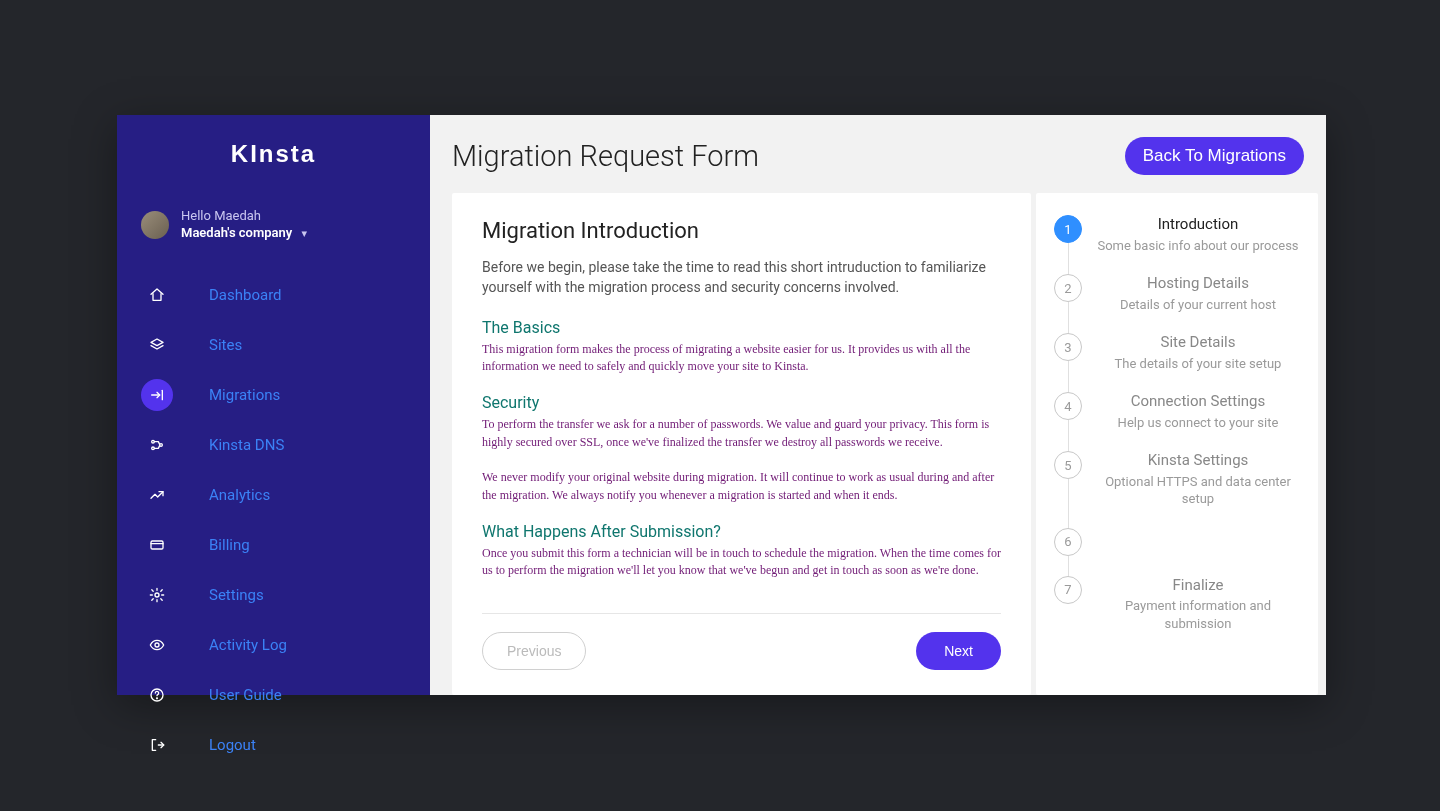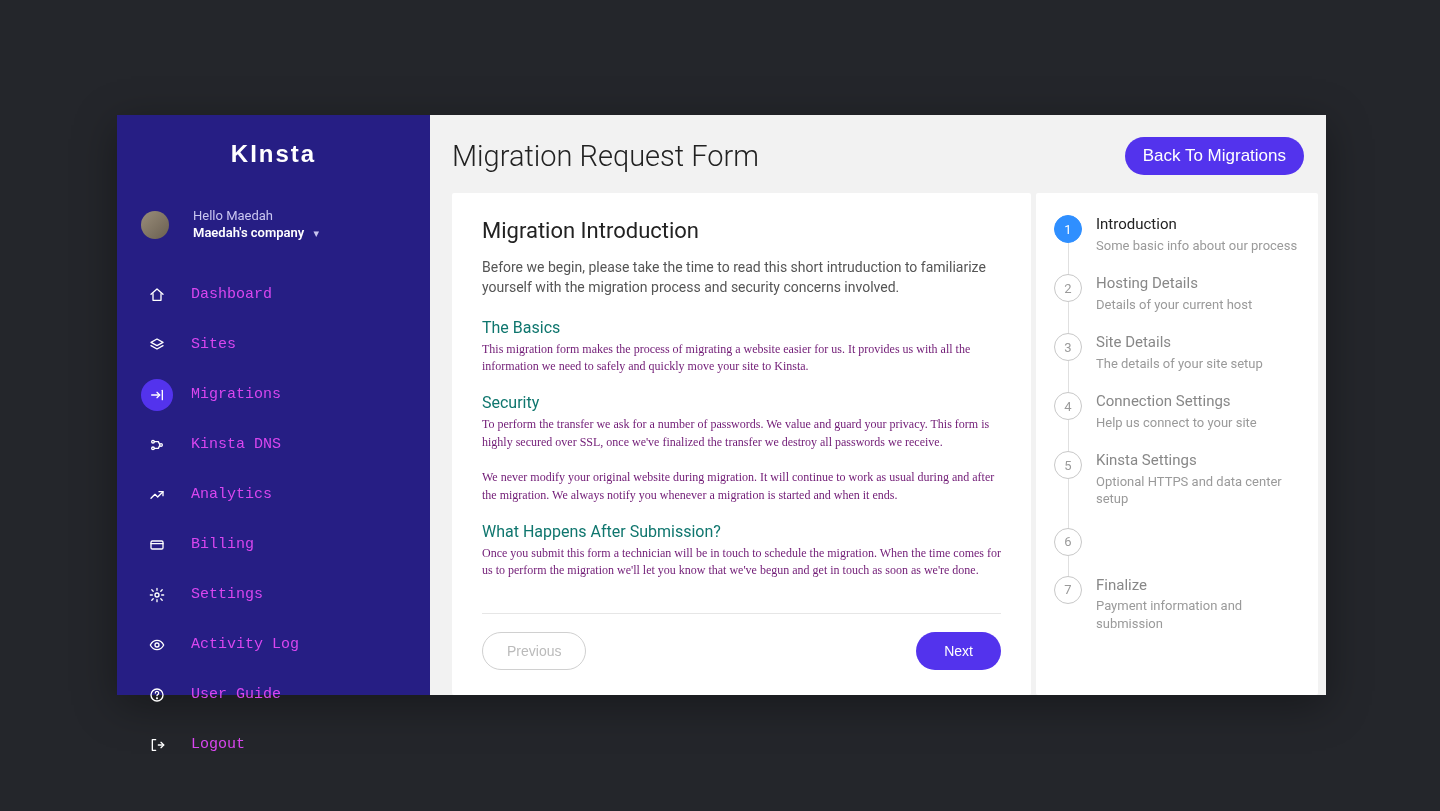--- a/index.html
+++ b/index.html
@@ -33,39 +33,38 @@
       font-weight: 700;
       letter-spacing: 2px;
       margin-bottom: 40px;
       font-family: "Arial Black", Arial, sans-serif;
     }
     .logo-text { display:inline-block; position:relative; }
     .user-block {
       display: flex;
       align-items: center;
       padding: 0 24px 28px 24px;
-      gap: 24px;
+      gap: 12px;
     }
     .avatar {
       width: 28px; height: 28px; border-radius: 50%;
       background: linear-gradient(135deg,#9a8e7b 0%, #6a5f50 100%);
       flex-shrink: 0;
     }
     .user-text { font-size: 13px; line-height: 1.3; }
     .greeting { color: #c9c6f0; }
     .company { color: #fff; font-weight: 600; }
     .chev { color: #c9c6f0; margin-left: 6px; font-size: 11px; }
     .nav { display: flex; flex-direction: column; }
     .nav-item {
-      display: flex; align-items: center; gap: 18px;
+      display: flex; align-items: center; gap: 36px;
       padding: 9px 24px;
       font-size: 15px;
-      color: #d946ef;
+      color: #3b82f6;
       cursor: pointer;
-      font-family: Liberation Mono, monospace;
     }
     .nav-item .icon-box {
       width: 32px; height: 32px; border-radius: 50%;
       display: flex; align-items: center; justify-content: center;
       flex-shrink: 0;
     }
     .nav-item.active .icon-box { background: #5333ed; }
     .nav-item .nav-icon { width: 16px; height: 16px; }
     .main { flex: 1; display: flex; flex-direction: column; min-width: 0; }
     .header {
@@ -114,21 +113,21 @@
       font-size: 13px; flex-shrink: 0; background:#fff;
       z-index: 1;
     }
     .step.active .circle { background: #2f8fff; border-color: #2f8fff; color: #fff; }
     .step.active .step-title { color: #222; }
     .step .line {
       position: absolute; left: 14px; top: 28px; bottom: -2px;
       width: 1px; background: #e0e0e0;
     }
     .step:last-child .line { display: none; }
-    .step-body { flex: 1; }
+    .step-body { flex: 1; text-align: center; }
     .step-title { font-size: 15px; color: #888; font-weight: 400; line-height: 1.3; }
     .step.active .step-title { color: #222; }
     .step-desc { font-size: 13px; color: #9a9a9a; line-height: 1.35; margin-top: 2px; }
     svg { display: block; }
   </style>
 </head>
 <body>
 
 <div class="app-frame">
 

